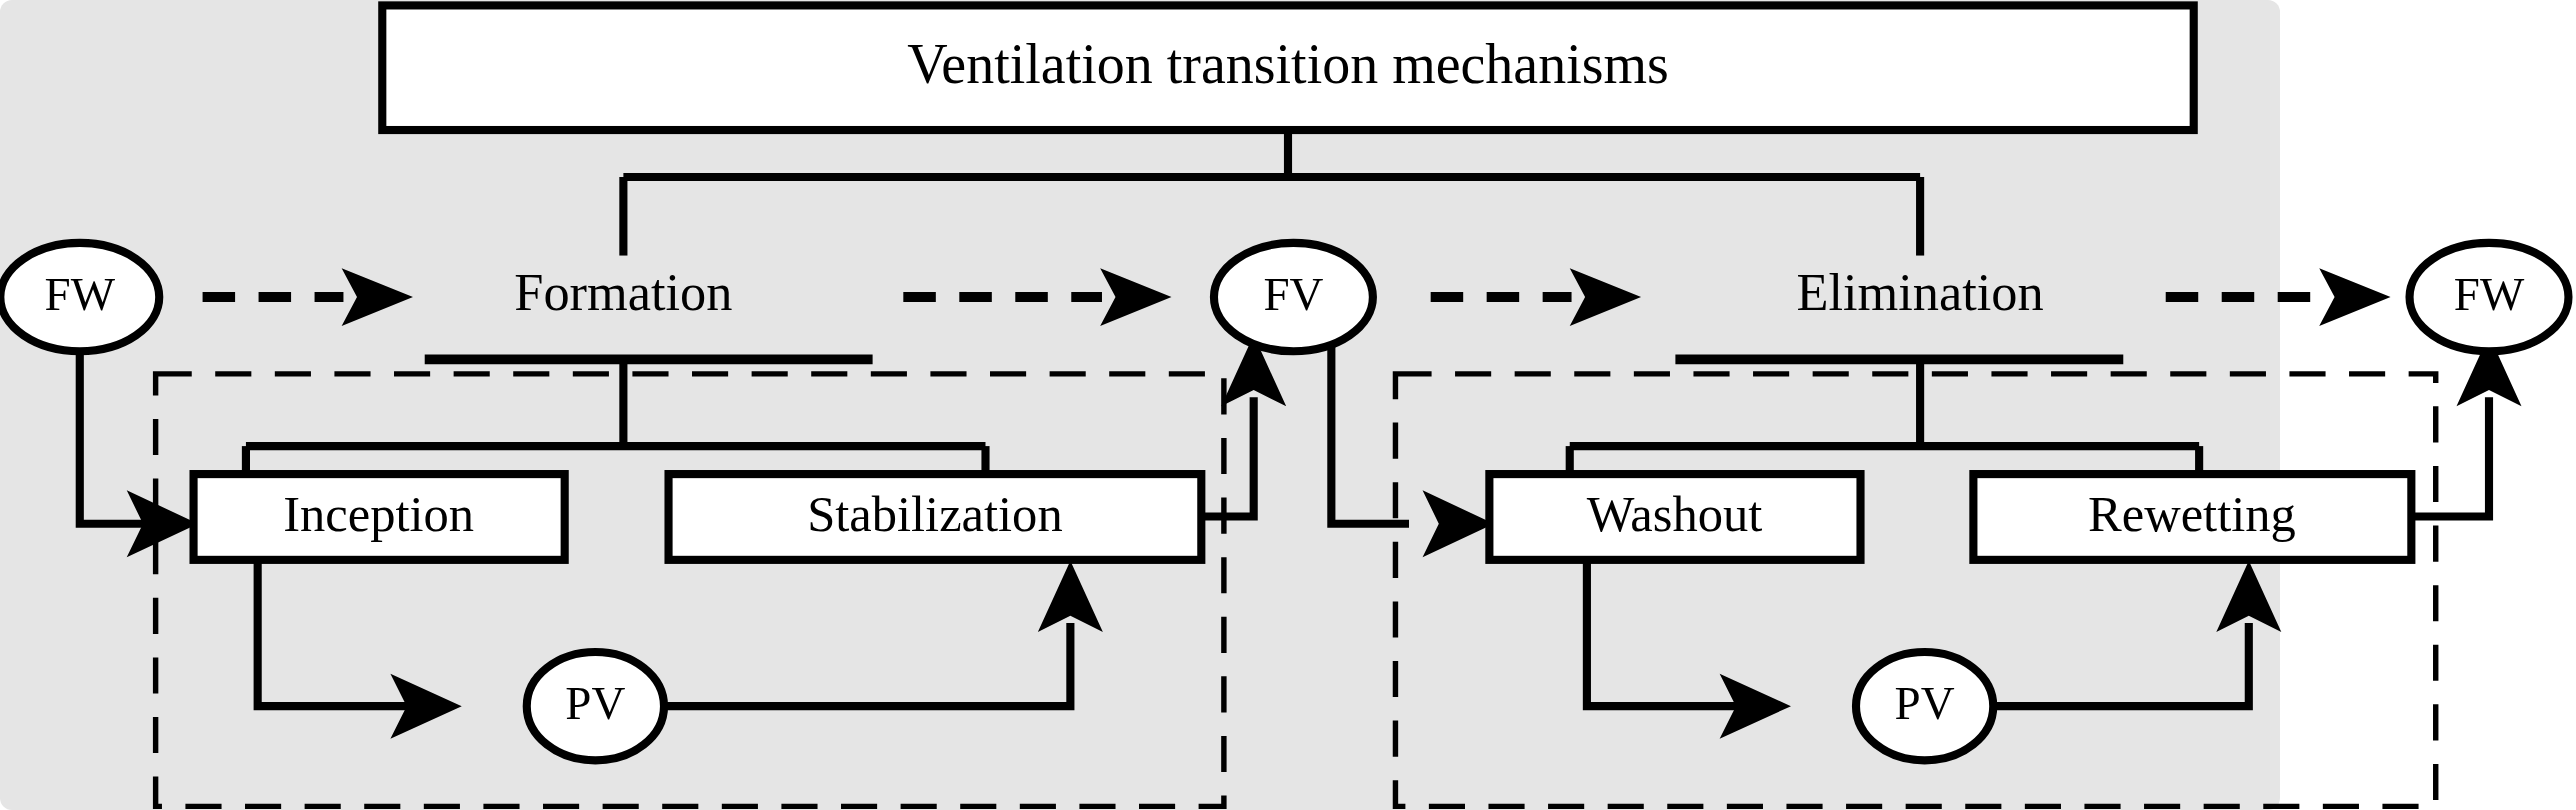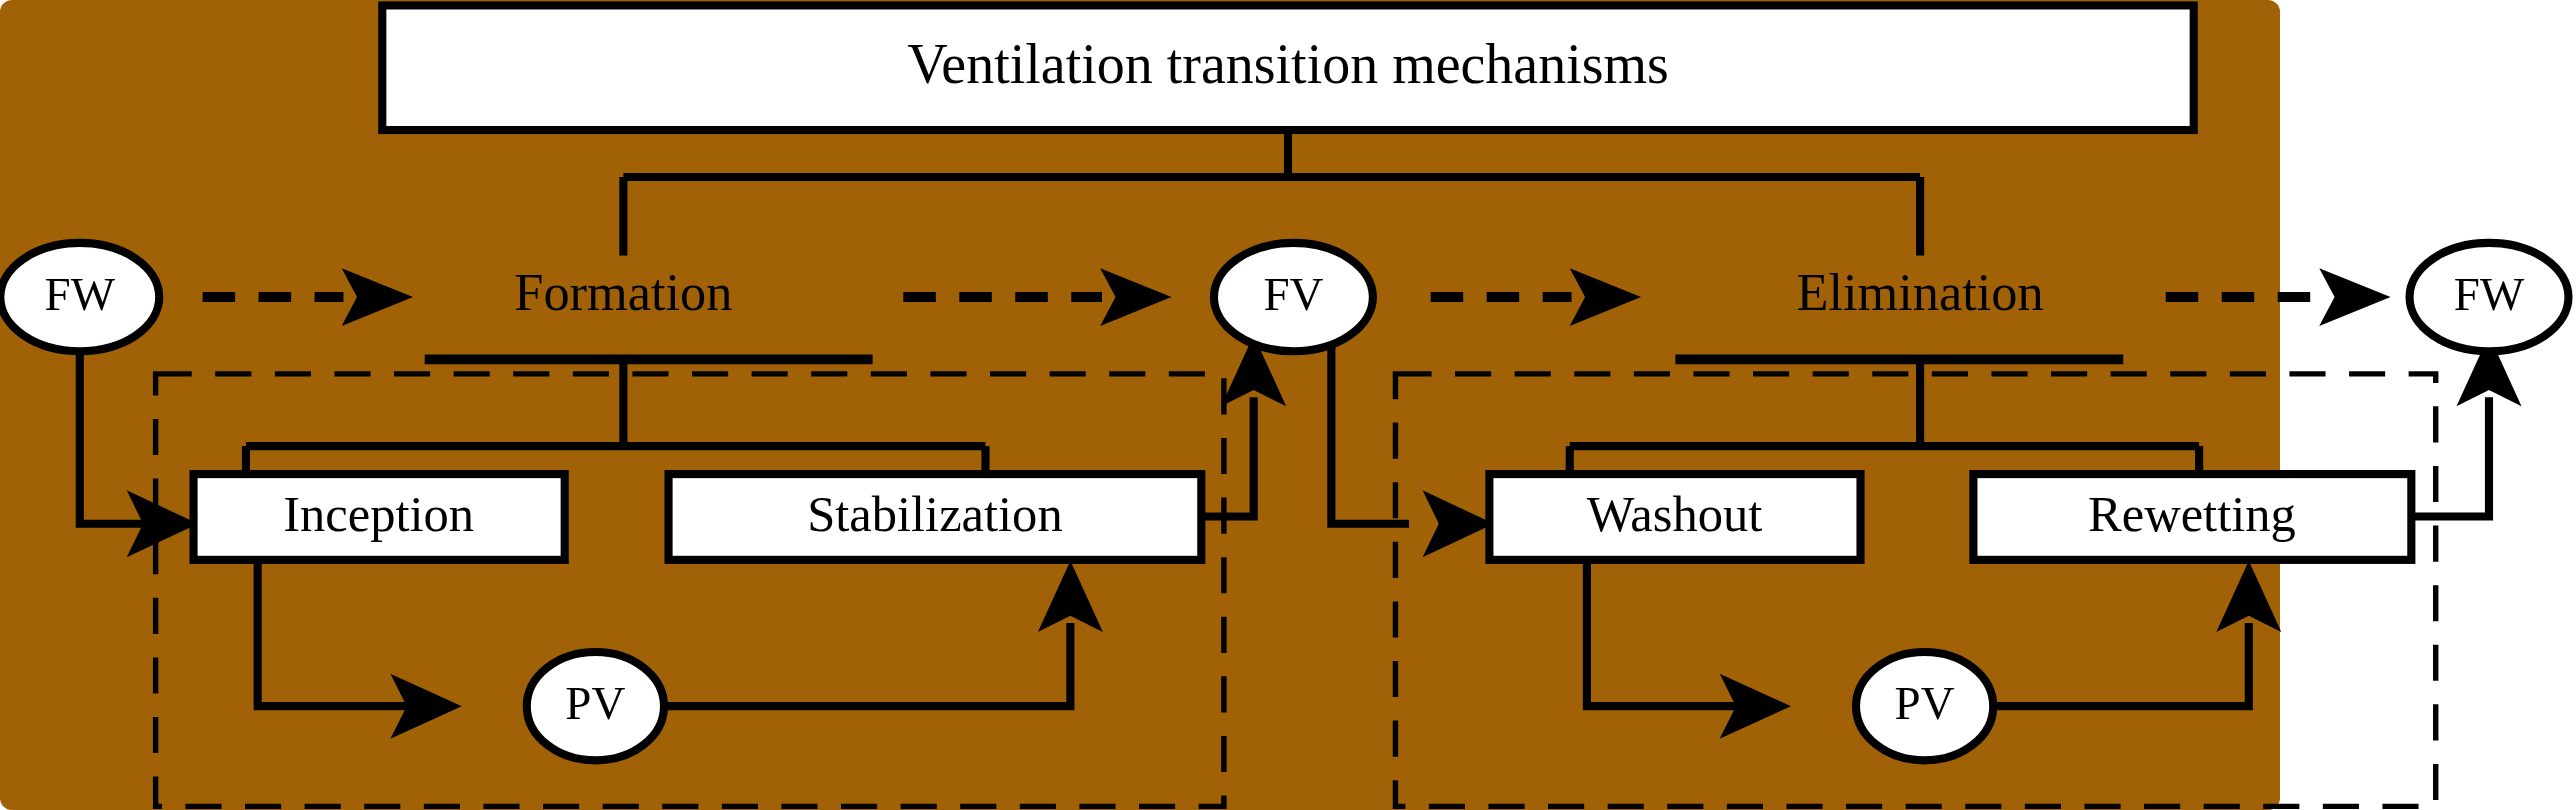--- a/index.html
+++ b/index.html
@@ -10,21 +10,21 @@
   body {
     width: 2576px;
     height: 810px;
     overflow: hidden;
     font-family: "Liberation Serif", "DejaVu Serif", serif;
   }
   #diagram-root {
     position: relative;
     width: 2280px;
     height: 810px;
-    background: #a16207;
+    background: #e5e5e5;
     border-radius: 12px;
   }
   svg#diagram-svg {
     position: absolute;
     top: 0;
     left: 0;
     width: 2576px;
     height: 810px;
     display: block;
   }

